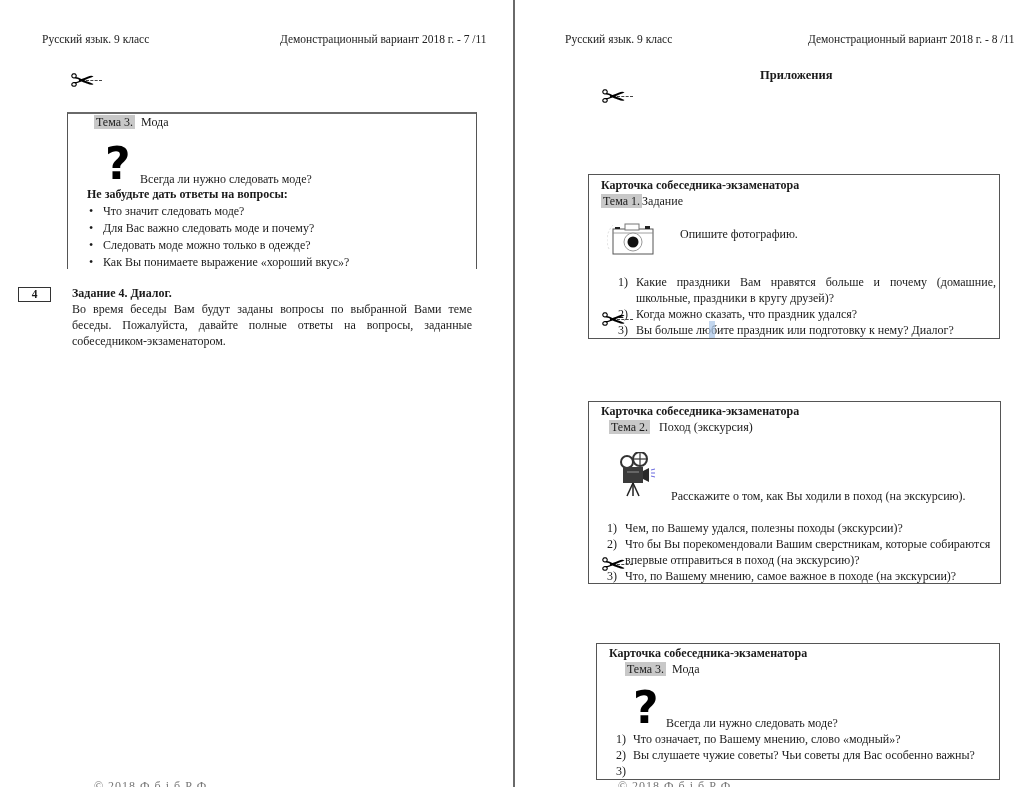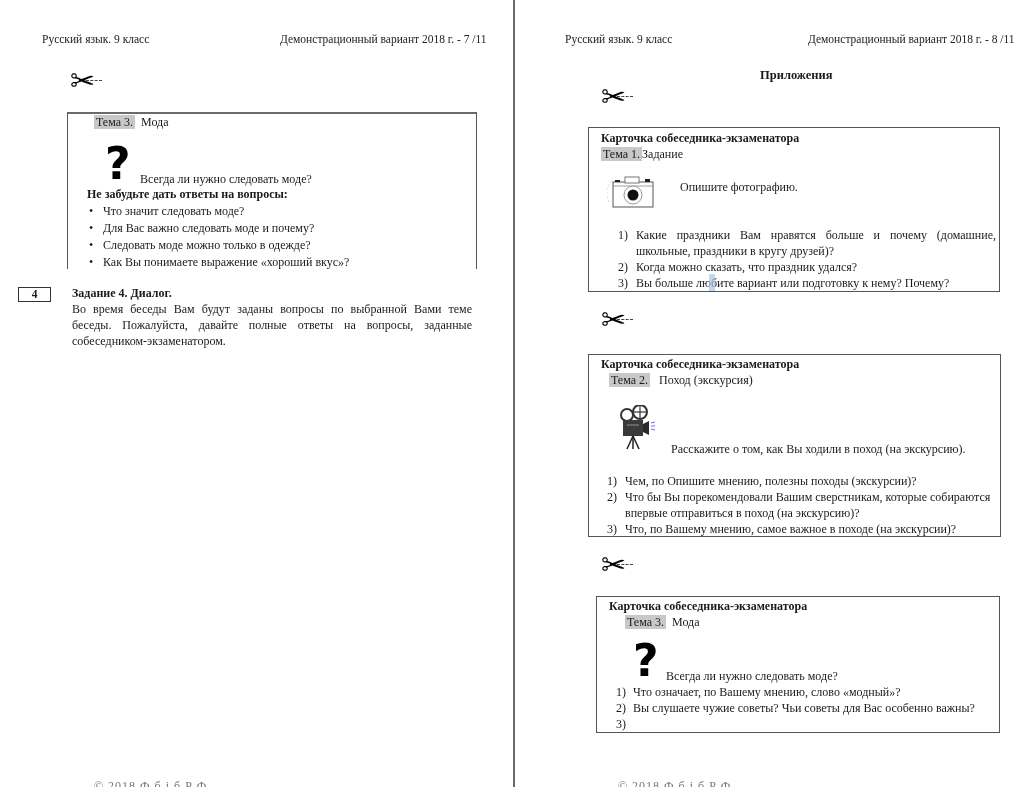--- a/index.html
+++ b/index.html
@@ -10,21 +10,21 @@
   }
   .abs { position: absolute; }
   .hdr { font-size: 11.5px; color: #222; white-space: nowrap; }
   .divider { position: absolute; left: 513px; top: 0; width: 2px; height: 787px; background: #6a6a6a; }
   .scissors { position: absolute; font-size: 30px; line-height: 30px; color: #000; font-family: "DejaVu Sans", sans-serif; }
   .scissors .dots { position:absolute; left: 16px; top: 14px; width: 16px; border-top: 1px dashed #444; }
   .txt { font-size: 12px; line-height: 16px; white-space: nowrap; }
   .bold { font-weight: bold; }
   .tema { background: #c8c8c8; padding: 0 2px; }
   .qmark { font-family: "DejaVu Sans", sans-serif; font-weight: bold; font-size: 44px; line-height: 44px; color: #000; position: absolute; }
-  .box { position: absolute; border: 1.5px solid #555; box-sizing: border-box; }
+  .box { position: absolute; border: 1.5px solid #555; box-sizing: border-box; margin-top: 47px; }
   .openbox { position: absolute; border-top: 2px solid #6a6a6a; border-left: 1.5px solid #555; border-right: 1.5px solid #555; box-sizing: border-box; }
   .bullet { position: absolute; font-size: 12px; line-height: 16px; }
   .numbox { position: absolute; border: 1.5px solid #333; width: 33px; height: 15px; box-sizing: border-box; text-align: center; font-size: 11.5px; line-height: 13px; font-weight: bold; }
   .just { text-align: justify; text-align-last: justify; white-space: normal; }
   .footer { position: absolute; top: 779px; font-size: 12px; color: #777; letter-spacing: 1px; white-space: nowrap; padding-left: 20px; }
   .sel { background: #a9c6e8; }
   svg { display: block; }
 </style>
 </head>
 <body>
@@ -90,21 +90,21 @@
       </svg>
     </div>
     <div class="abs txt" style="left:91px; top:51px;">Опишите фотографию.</div>
 
     <div class="abs txt" style="left:29px; top:99px;">1)</div>
     <div class="abs txt just" style="left:47px; top:99px; width:360px;">Какие праздники Вам нравятся больше и почему (домашние,</div>
     <div class="abs txt" style="left:47px; top:115px;">школьные, праздники в кругу друзей)?</div>
     <div class="abs txt" style="left:29px; top:131px;">2)</div>
     <div class="abs txt" style="left:47px; top:131px;">Когда можно сказать, что праздник удался?</div>
     <div class="abs txt" style="left:29px; top:147px;">3)</div>
-    <div class="abs txt" style="left:47px; top:147px;">Вы больше любите вариант или подготовку к нему? Почему?</div>
+    <div class="abs txt" style="left:47px; top:147px;">Вы больше любите праздник или подготовку к нему? Диалог?</div>
     <div class="abs sel" style="left:120px; top:146px; width:6px; height:17px; opacity:0.7;"></div>
   </div>
 
   <div class="scissors" style="left:601px; top:305px;">✂<span class="dots"></span></div>
 
   <div class="box" style="left:588px; top:354px; width:413px; height:183px;">
     <div class="abs txt bold" style="left:12px; top:1px;">Карточка собеседника-экзаменатора</div>
     <div class="abs txt" style="left:20px; top:17px;">
       <span class="tema">Тема 2.</span>&nbsp;&nbsp;
       <span>Поход (экскурсия)</span>
@@ -122,21 +122,21 @@
         <line x1="34" y1="21" x2="38" y2="21" stroke="#6a6adf" stroke-width="1"></line>
         <line x1="34" y1="24" x2="38" y2="25" stroke="#6a6adf" stroke-width="1"></line>
         <line x1="16" y1="31" x2="10" y2="44" stroke="#222" stroke-width="1.5"></line>
         <line x1="16" y1="31" x2="16" y2="44" stroke="#222" stroke-width="1.5"></line>
         <line x1="16" y1="31" x2="22" y2="44" stroke="#222" stroke-width="1.5"></line>
       </svg>
     </div>
     <div class="abs txt" style="left:82px; top:86px;text-align:center;">Расскажите о том, как Вы ходили в поход (на экскурсию).</div>
 
     <div class="abs txt" style="left:18px; top:118px;">1)</div>
-    <div class="abs txt" style="left:36px; top:118px;">Чем, по Опишите мнению, полезны походы (экскурсии)?</div>
+    <div class="abs txt" style="left:36px; top:118px;">Чем, по Вашему удался, полезны походы (экскурсии)?</div>
     <div class="abs txt" style="left:18px; top:134px;">2)</div>
     <div class="abs txt" style="left:36px; top:134px;">Что бы Вы порекомендовали Вашим сверстникам, которые собираются</div>
     <div class="abs txt" style="left:36px; top:150px;">впервые отправиться в поход (на экскурсию)?</div>
     <div class="abs txt" style="left:18px; top:166px;">3)</div>
     <div class="abs txt" style="left:36px; top:166px;">Что, по Вашему мнению, самое важное в походе (на экскурсии)?</div>
   </div>
 
   <div class="scissors" style="left:601px; top:550px;">✂<span class="dots"></span></div>
 
   <div class="box" style="left:596px; top:596px; width:404px; height:137px;">

